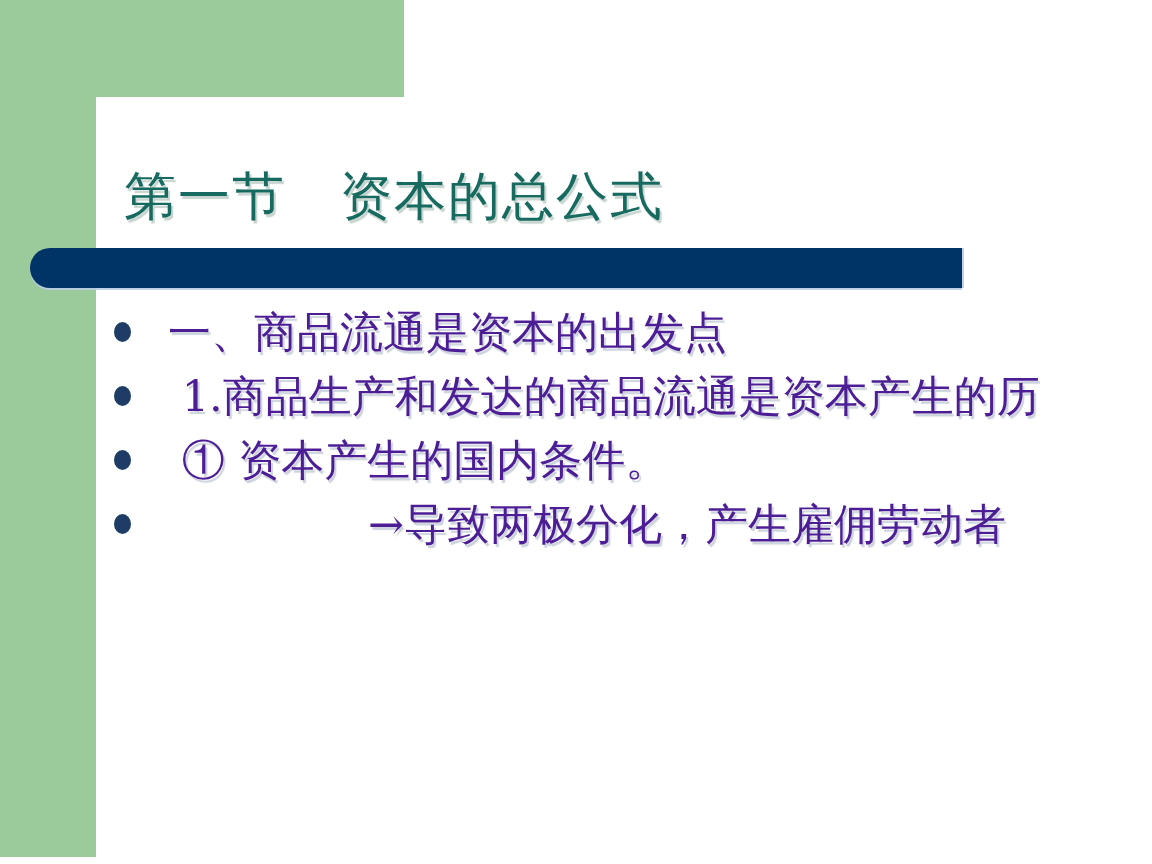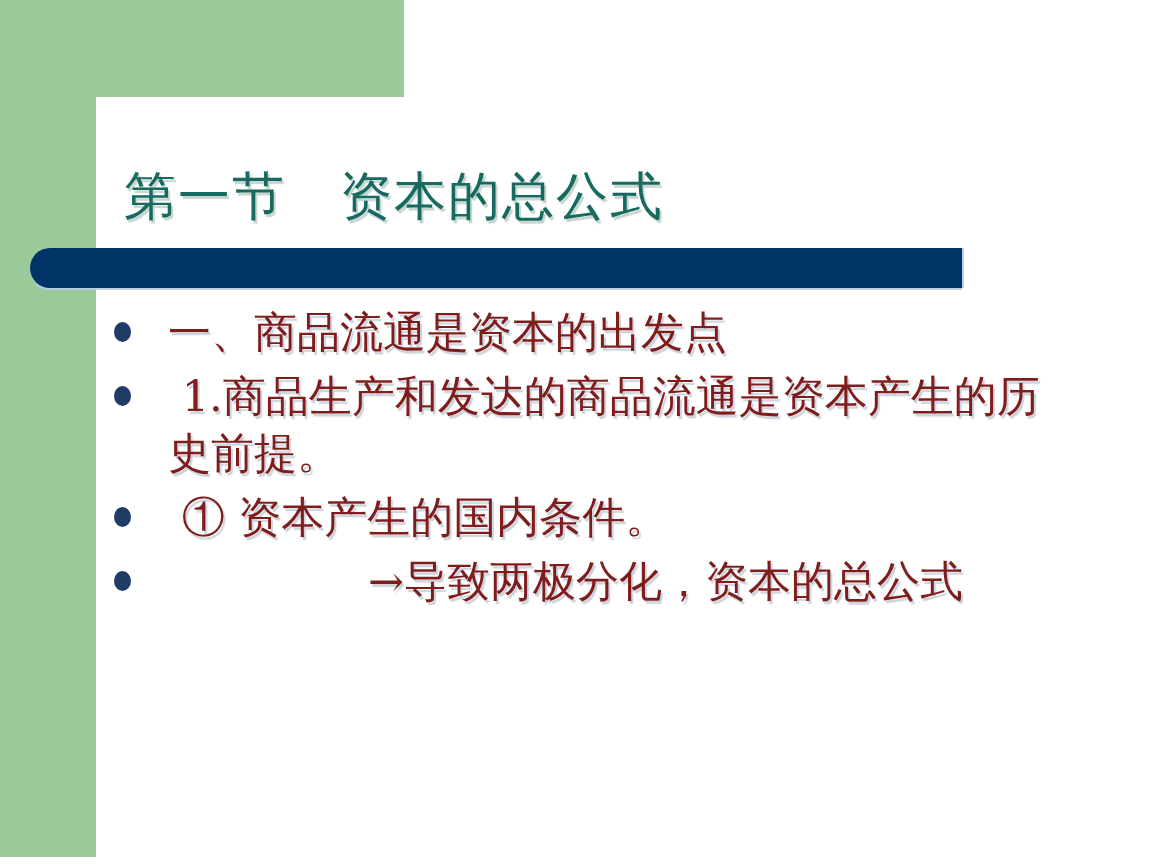--- a/index.html
+++ b/index.html
@@ -58,21 +58,21 @@
     text-shadow: 2px 3px 1px rgba(130, 160, 150, 0.45);
   }
   .bullets {
     position: absolute;
     left: 112px; top: 304px;
     width: 975px;
     margin: 0; padding: 0;
     list-style: none;
     font-size: 43px;
     line-height: 57px;
-    color: #7f1d1d;
+    color: #4c1d95;
     text-shadow: 2px 3px 1px rgba(145, 158, 178, 0.45);
   }
   .bullets li {
     position: relative;
     padding-left: 56px;
     margin: 0 0 7px 0;
   }
   .bullet {
     position: absolute;
     left: 2px; top: 18px;
@@ -101,24 +101,23 @@
   <h1 class="title">第一节　资本的总公式</h1>
 
   <ul class="bullets">
     <li>
       <span class="bullet"></span>
       <span class="line">一、商品流通是资本的出发点</span>
     </li>
     <li>
       <span class="bullet"></span>
       <span class="line"> 1.商品生产和发达的商品流通是资本产生的历</span>
-      <span class="line">史前提。</span>
     </li>
     <li>
       <span class="bullet"></span>
       <span class="line"> ① 资本产生的国内条件。</span>
     </li>
     <li class="arrow-indent">
       <span class="bullet"></span>
-      <span class="line">→导致两极分化，资本的总公式</span>
+      <span class="line">→导致两极分化，产生雇佣劳动者</span>
     </li>
   </ul>
 </div>
 
 </body></html>

